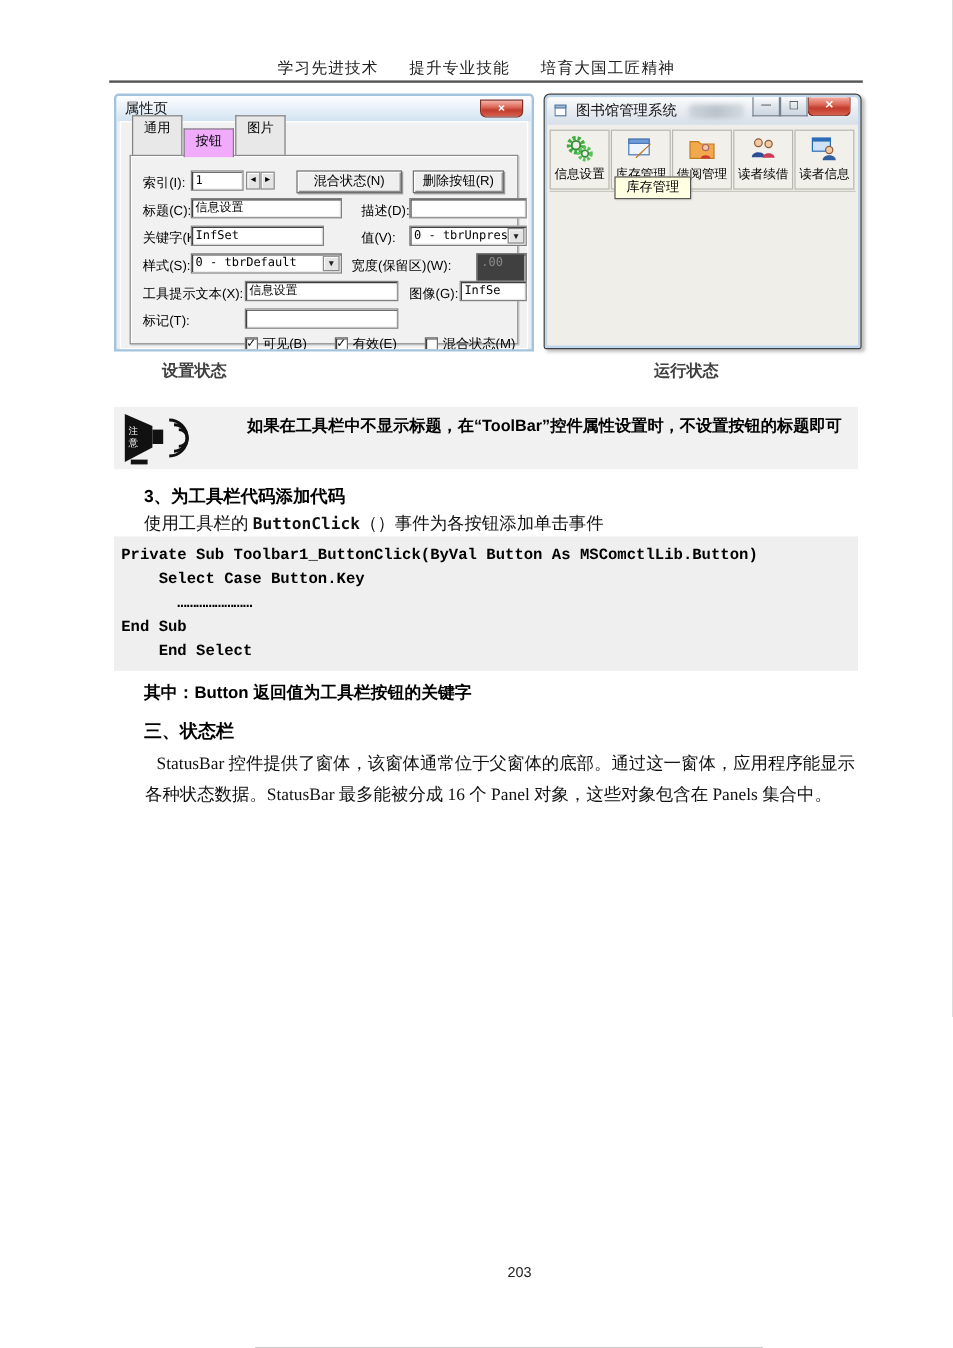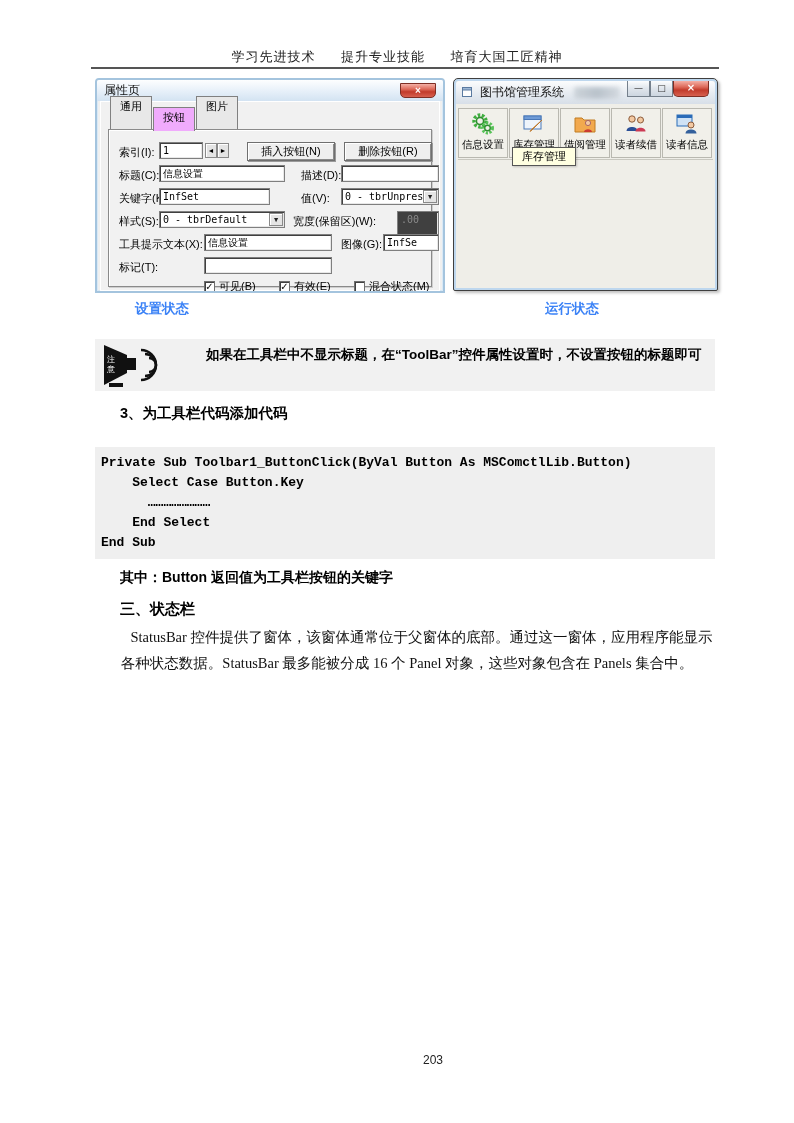--- a/index.html
+++ b/index.html
@@ -75,21 +75,21 @@
   .tbtn { width:50px; height:50px; background:#f1f0ea; border:1px solid #b9b8b0;
           display:flex; flex-direction:column; align-items:center; justify-content:flex-start; padding-top:3px; }
   .tbtn .ticon { width:24px; height:24px; }
   .tbtn .tlabel { font-family:"Liberation Sans", sans-serif; font-size:10.5px; margin-top:2px; white-space:nowrap; }
   .tooltip { position:absolute; left:58px; top:68px; width:64px; height:19px; background:#ffffe1;
              border:1px solid #555; font-family:"Liberation Sans", sans-serif; font-size:11px;
              line-height:17px; text-align:center; z-index:5; box-shadow:1px 1px 2px rgba(0,0,0,.2); }
 
   
   .figcap { position:absolute; font-family:"Liberation Sans", sans-serif; font-weight:bold;
-            font-size:13.5px; color:#3b82f6; }
+            font-size:13.5px; color:#404040; }
   .notebox { position:absolute; left:95px; top:339px; width:620px; height:52px; background:#f1f1f1; }
   .note-icon { position:absolute; left:6px; top:3px; }
   .note-text { position:absolute; left:75px; top:5px; width:540px;
                font-family:"Liberation Sans", sans-serif; font-weight:bold; font-size:13.5px;
                line-height:21px; text-indent:36px; color:#000; }
   .h3 { position:absolute; font-family:"Liberation Sans", sans-serif; font-weight:bold; font-size:14.5px; }
   .bodyline { position:absolute; font-size:14.5px; color:#111; }
   .bodyline b { font-family:"DejaVu Sans Mono", monospace; font-size:13.5px; }
   .codeblock { position:absolute; left:95px; top:447px; width:620px; height:112px; background:#efefef;
                padding:6px 6px; }
@@ -121,22 +121,22 @@
       <div class="tabstrip">
         <span class="tab">通用</span>
         <span class="tab active">按钮</span>
         <span class="tab">图片</span>
       </div>
       <div class="tabpage"></div>
 
       <span class="lbl" style="left:18px; top:43px;">索引(I):</span>
       <span class="edit" style="left:58px; top:40px; width:44px; height:17px;">1</span>
       <span style="position:absolute; left:104px; top:41px;"><span class="spnbtn">◄</span><span class="spnbtn">►</span></span>
-      <span class="btn3d" style="left:146px; top:40px; width:88px; height:19px;">插入按钮(N)</span>
-      <span class="btn3d" style="left:243px; top:40px; width:88px; height:19px;">删除按钮(R)</span>
+      <span class="btn3d" style="left:146px; top:40px; width:88px; height:19px;">混合状态(N)</span>
+      <span class="btn3d" style="left:243px; top:40px; width:76px; height:19px;">删除按钮(R)</span>
 
       <span class="lbl" style="left:18px; top:66px;">标题(C):</span>
       <span class="edit" style="left:58px; top:63px; width:126px; height:17px;">信息设置</span>
       <span class="lbl" style="left:200px; top:66px;">描述(D):</span>
       <span class="edit" style="left:240px; top:63px; width:98px; height:17px;"></span>
 
       <span class="lbl" style="left:18px; top:89px;">关键字(K):</span>
       <span class="edit" style="left:58px; top:86px; width:111px; height:17px;">InfSet</span>
       <span class="lbl" style="left:200px; top:89px;">值(V):</span>
       <span class="edit" style="left:240px; top:86px; width:98px; height:17px; padding-right:16px;"><span>0 - tbrUnpress</span><span class="ddbtn">▼</span></span>
@@ -243,27 +243,28 @@
       <path d="M40 8 a15 15 0 0 1 0 30" fill="none" stroke="#111" stroke-width="2.4"></path>
       <path d="M44 12 a11 11 0 0 1 0 22" fill="none" stroke="#111" stroke-width="2.4"></path>
       <path d="M48 16 a7 7 0 0 1 0 14" fill="none" stroke="#111" stroke-width="2.4"></path>
       <text x="6" y="20" fill="#fff" font-size="8" font-family="sans-serif">注</text>
       <text x="6" y="30" fill="#fff" font-size="8" font-family="sans-serif">意</text>
     </svg>
     <div class="note-text">如果在工具栏中不显示标题，在“ToolBar”控件属性设置时，不设置按钮的标题即可</div>
   </div>
 
   <div class="h3" style="left:120px; top:404px;">3、为工具栏代码添加代码</div>
+  <div class="bodyline" style="left:120px; top:427px;"><span>使用工具栏的 </span><b>ButtonClick</b><span>（）事件为各按钮添加单击事件</span></div>
 
   <div class="codeblock">
     <div class="code-line">Private Sub Toolbar1_ButtonClick(ByVal Button As MSComctlLib.Button)</div>
     <div class="code-line">    Select Case Button.Key</div>
     <div class="code-line">      ……………………</div>
+    <div class="code-line">End Sub</div>
     <div class="code-line">    End Select</div>
-    <div class="code-line">End Sub</div>
   </div>
 
   <div class="boldline" style="left:120px; top:569px;">其中：Button 返回值为工具栏按钮的关键字</div>
   <div class="h3" style="left:120px; top:600px; font-size:15px;">三、状态栏</div>
   <div class="para">StatusBar 控件提供了窗体，该窗体通常位于父窗体的底部。通过这一窗体，应用程序能显示各种状态数据。StatusBar 最多能被分成 16 个 Panel 对象，这些对象包含在 Panels 集合中。</div>
 
   <div class="pageno">203</div>
 </div>
 
 </body></html>

